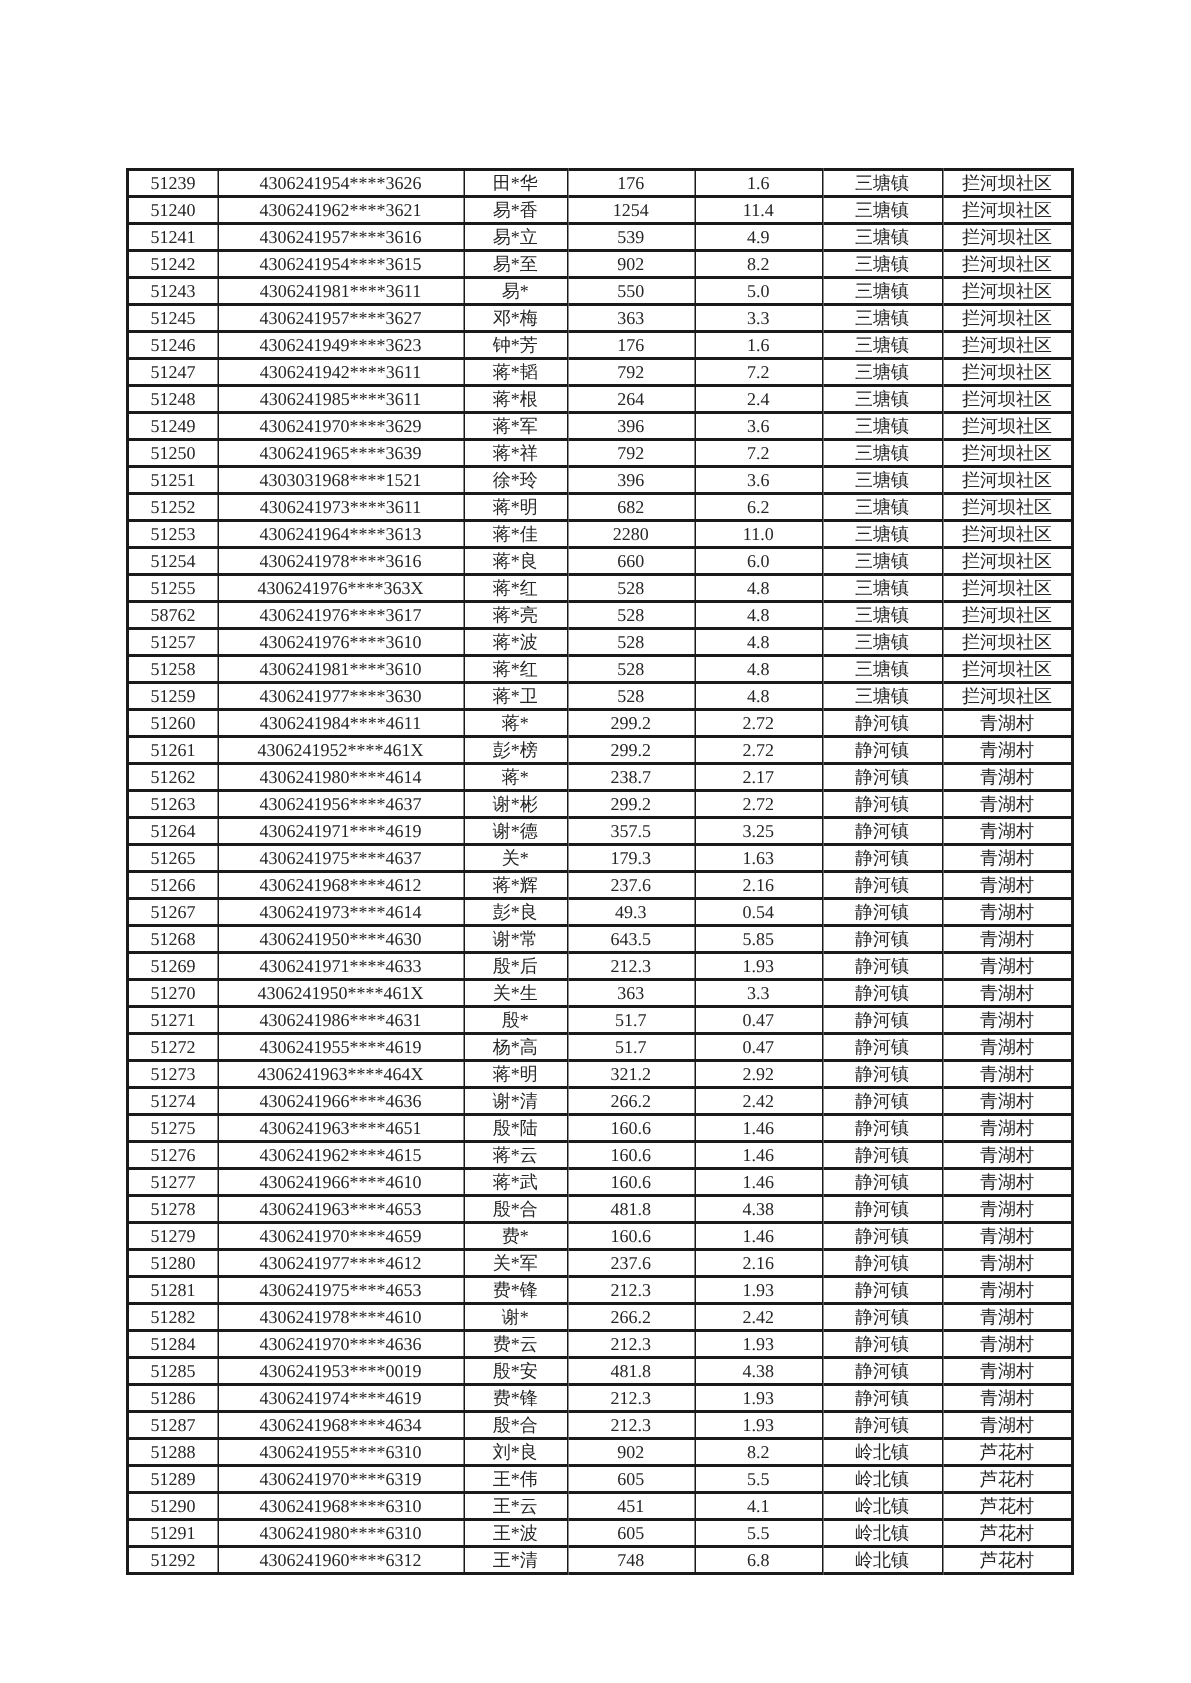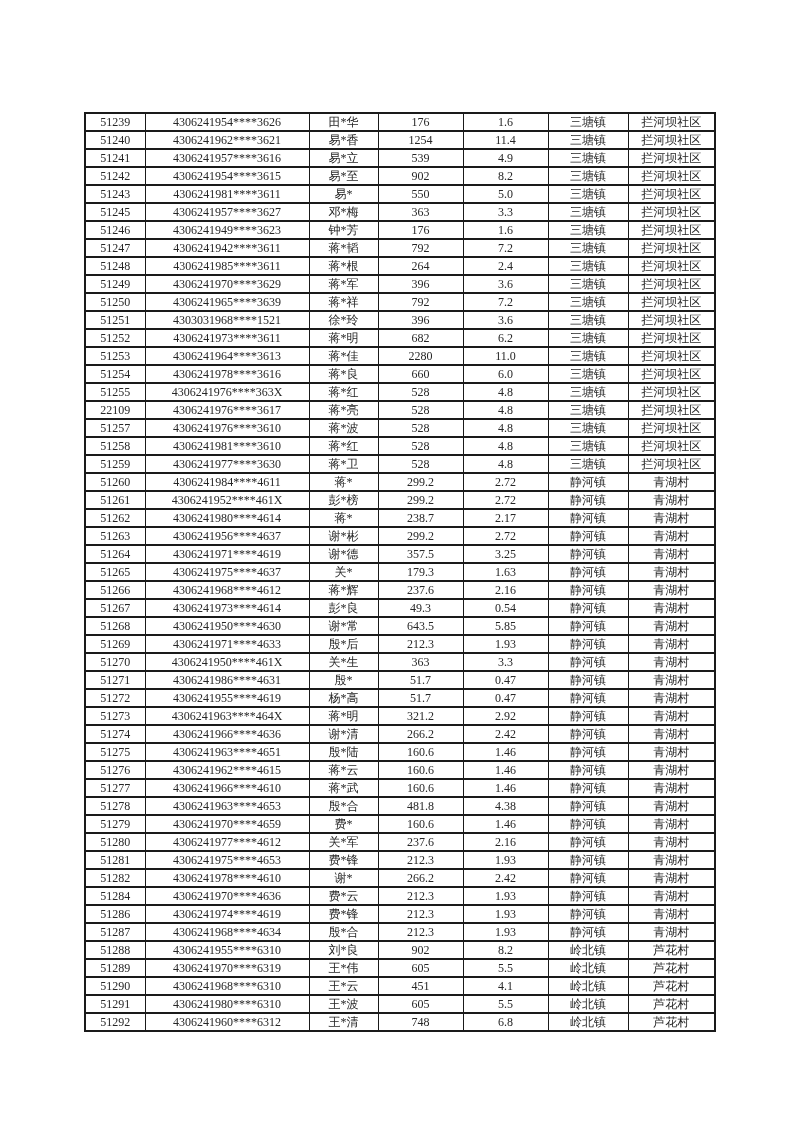--- a/index.html
+++ b/index.html
@@ -204,21 +204,21 @@
         <tr>
           <td>51255</td>
           <td>4306241976****363X</td>
           <td>蒋*红</td>
           <td>528</td>
           <td>4.8</td>
           <td>三塘镇</td>
           <td>拦河坝社区</td>
         </tr>
         <tr>
-          <td>22109</td>
+          <td>58762</td>
           <td>4306241976****3617</td>
           <td>蒋*亮</td>
           <td>528</td>
           <td>4.8</td>
           <td>三塘镇</td>
           <td>拦河坝社区</td>
         </tr>
         <tr>
           <td>51257</td>
           <td>4306241976****3610</td>
@@ -452,20 +452,29 @@
           <td>2.42</td>
           <td>静河镇</td>
           <td>青湖村</td>
         </tr>
         <tr>
           <td>51284</td>
           <td>4306241970****4636</td>
           <td>费*云</td>
           <td>212.3</td>
           <td>1.93</td>
+          <td>静河镇</td>
+          <td>青湖村</td>
+        </tr>
+        <tr>
+          <td>51285</td>
+          <td>4306241953****0019</td>
+          <td>殷*安</td>
+          <td>481.8</td>
+          <td>4.38</td>
           <td>静河镇</td>
           <td>青湖村</td>
         </tr>
         <tr>
           <td>51286</td>
           <td>4306241974****4619</td>
           <td>费*锋</td>
           <td>212.3</td>
           <td>1.93</td>
           <td>静河镇</td>

